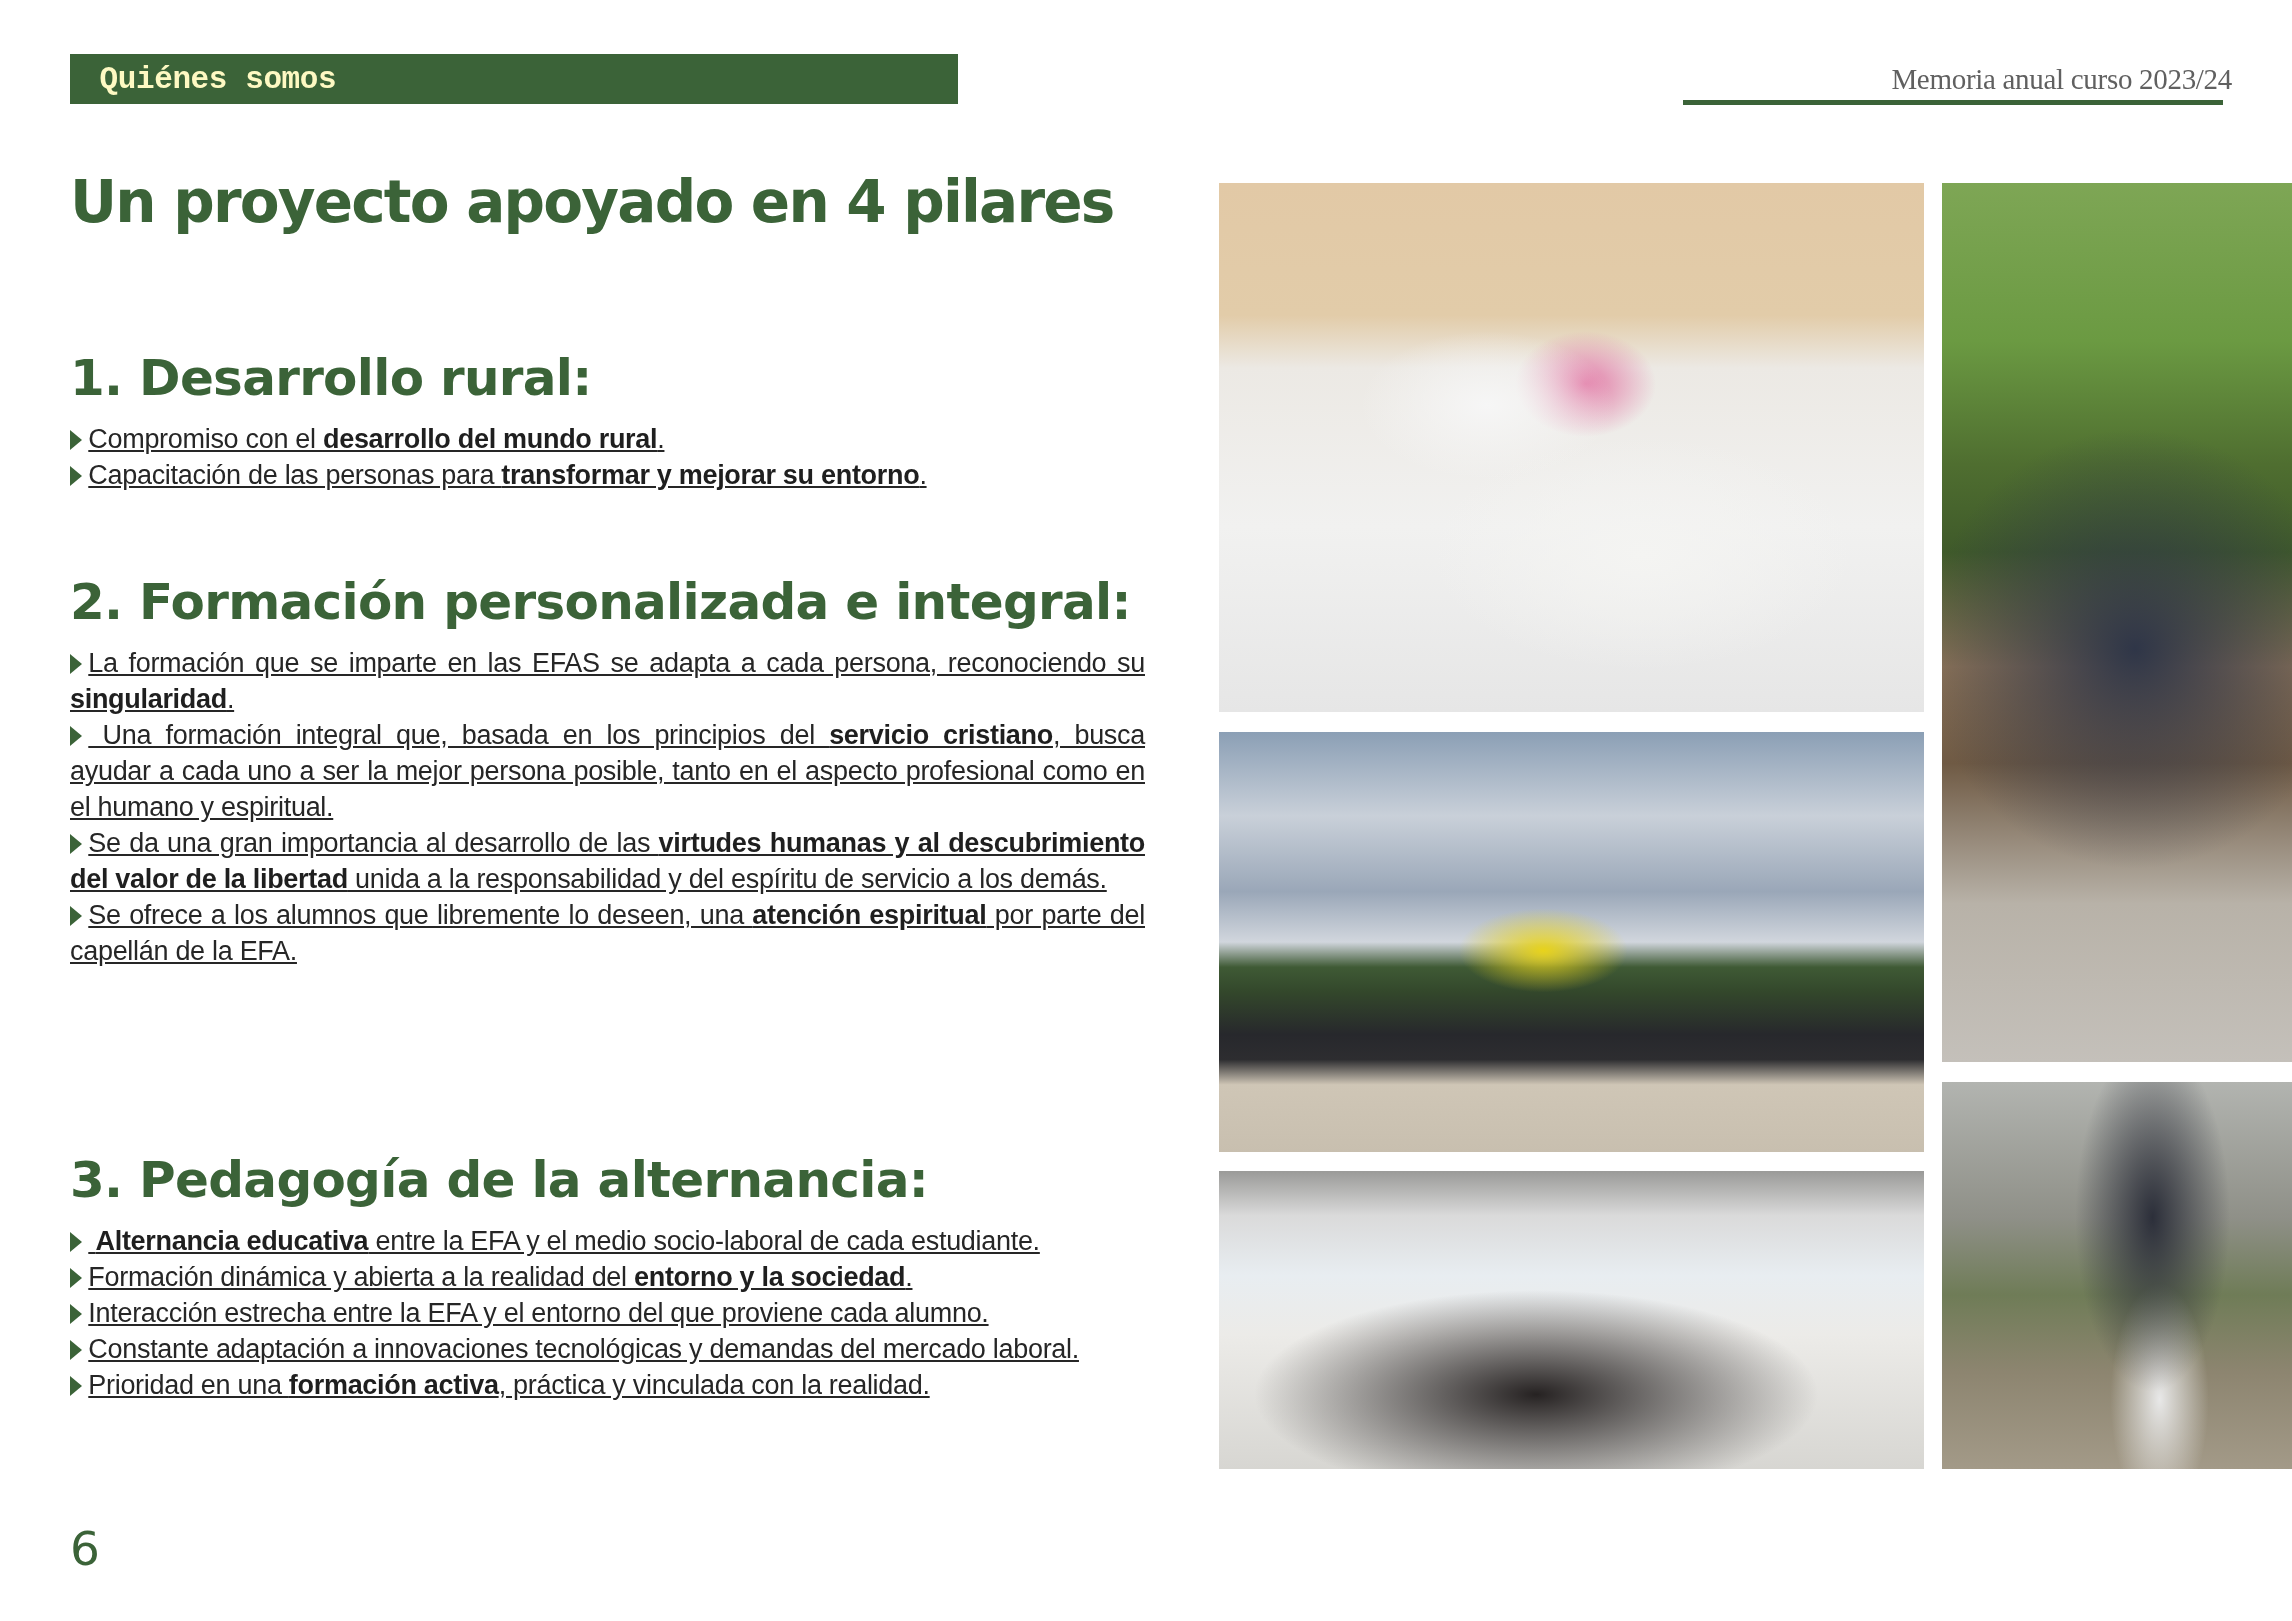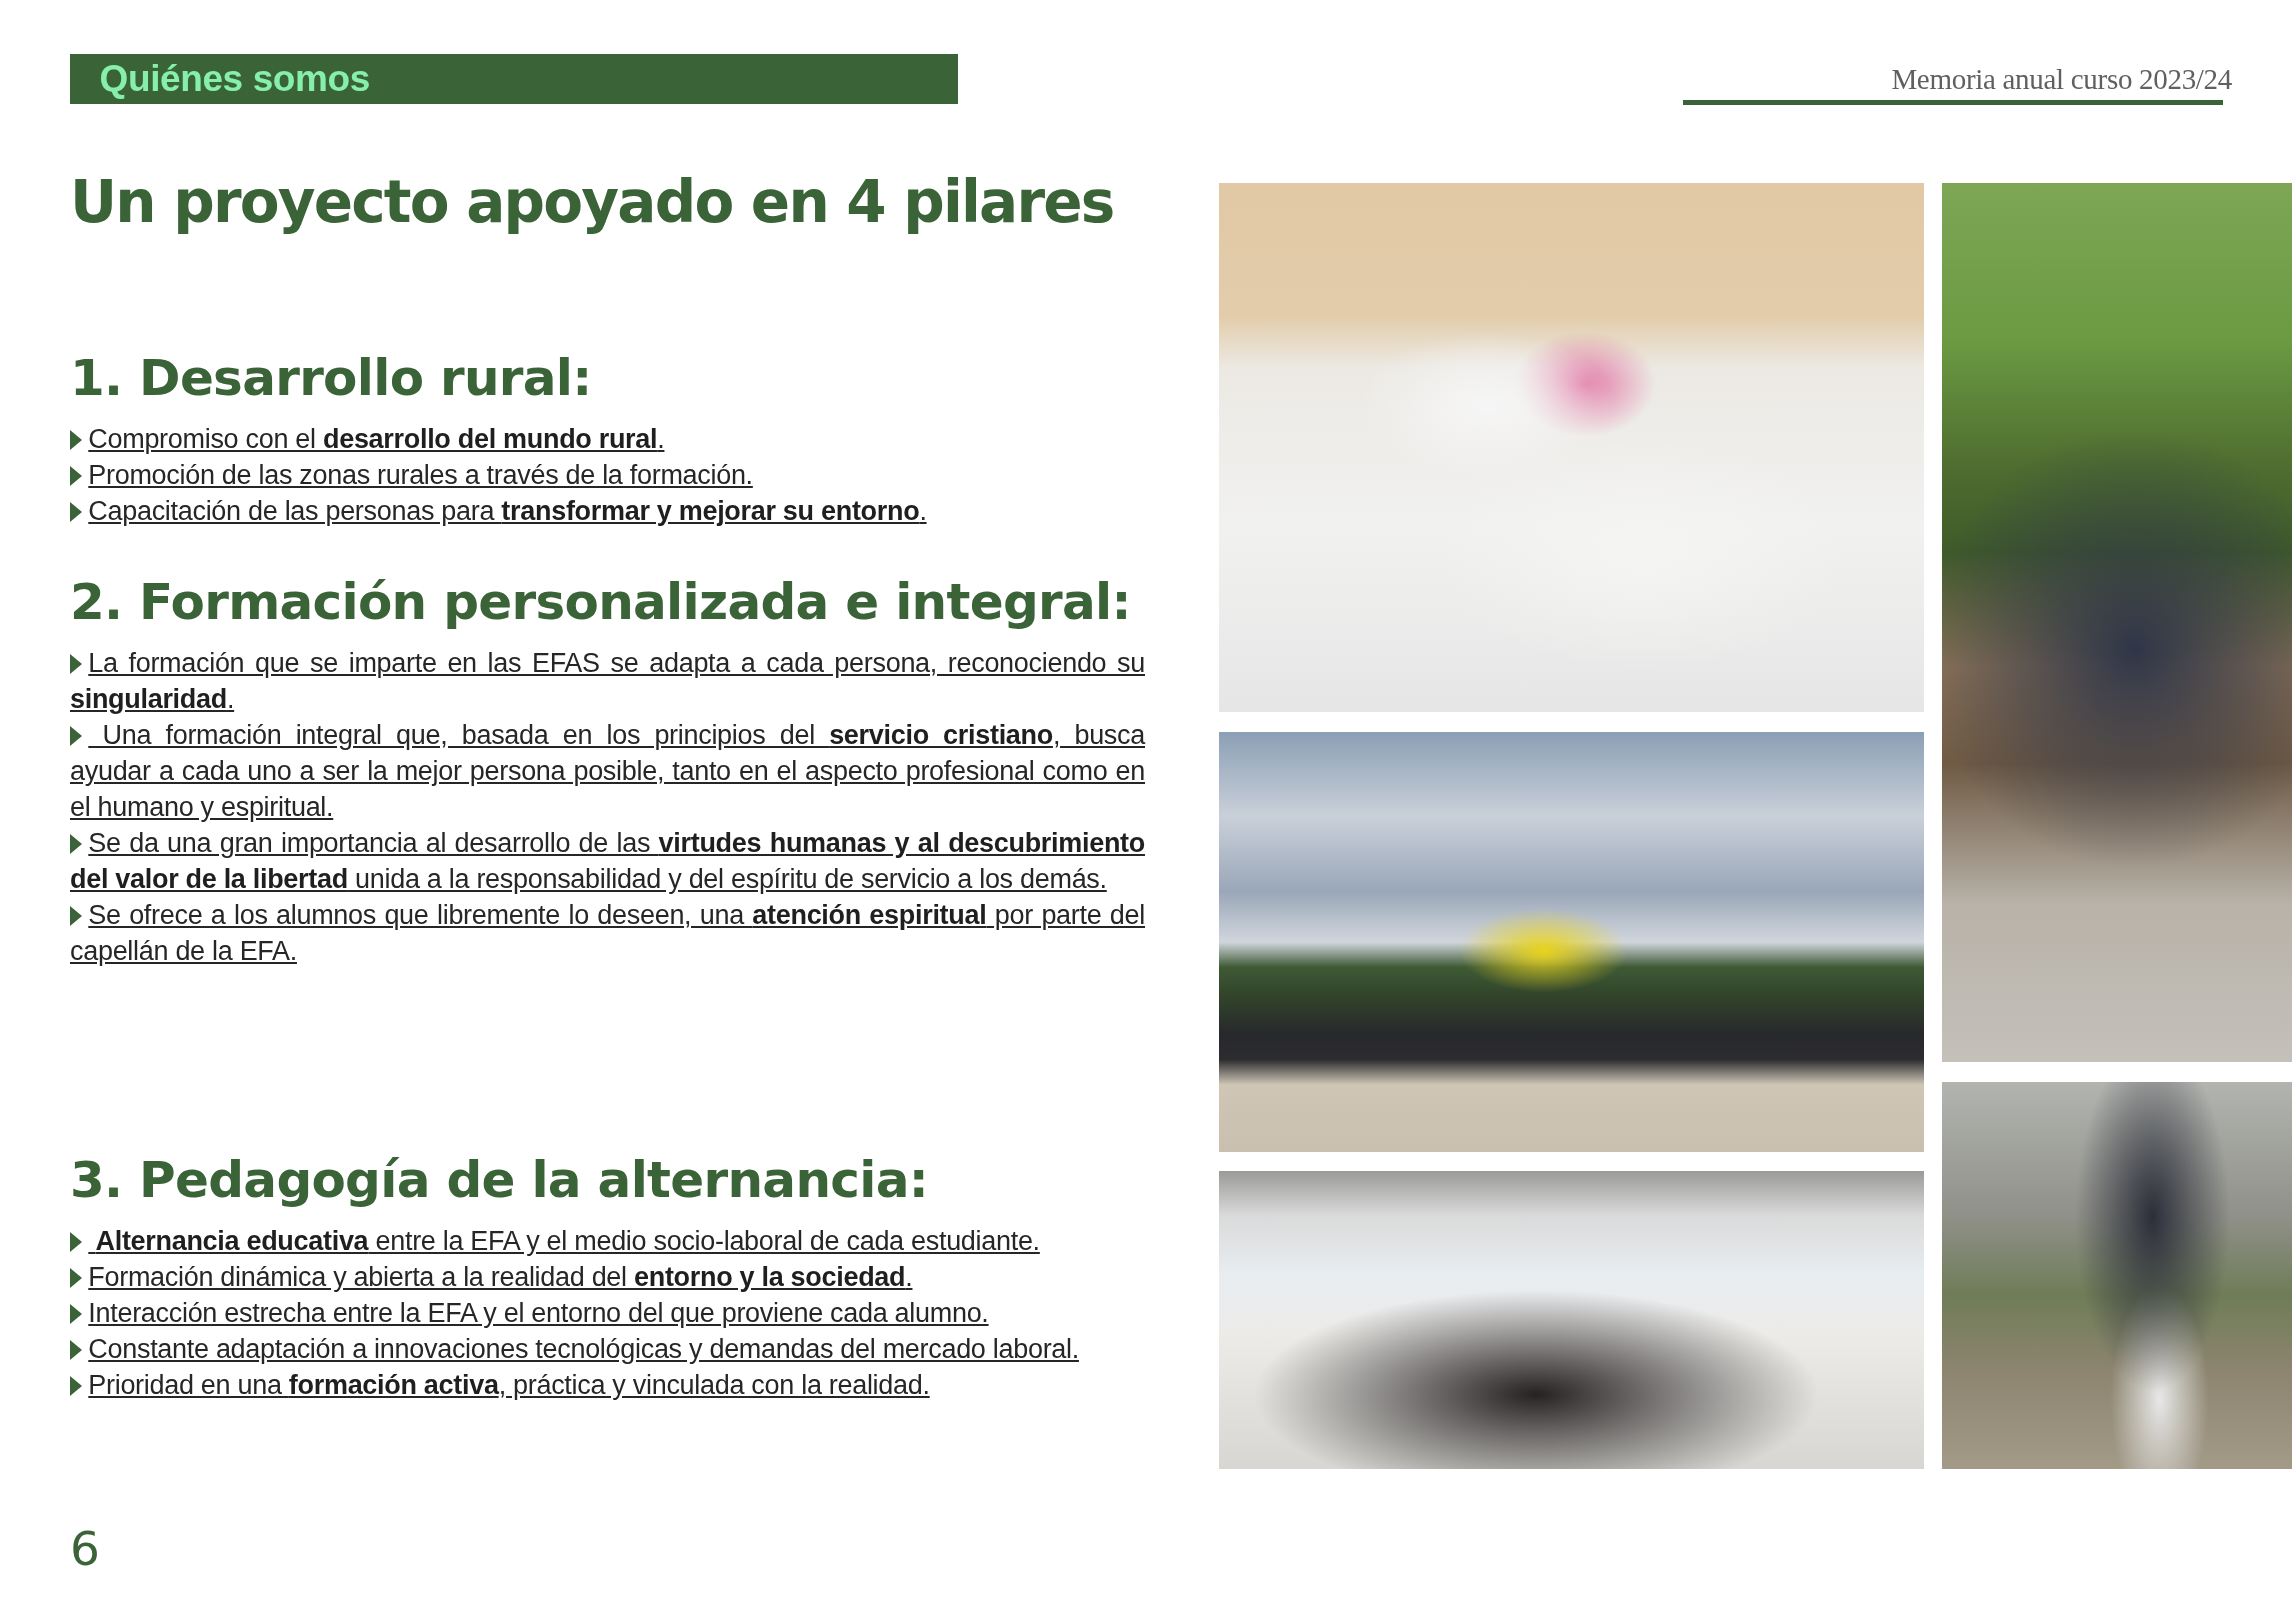--- a/index.html
+++ b/index.html
@@ -8,22 +8,22 @@
     background: #ffffff;
     font-family: "Liberation Sans", sans-serif;
     color: #2a2a2a;
   }
   .section-bar {
     position: absolute; left: 70px; top: 54px; width: 888px; height: 50px;
     background: #3b6338;
     display: flex; align-items: center;
   }
   .section-bar span {
-    color: #86efac; font-family: Liberation Sans, sans-serif; font-weight: bold;
-    font-size: 37px; margin-left: 29.6px; letter-spacing: -0.4px;
+    color: #fef9c3; font-family: Liberation Mono, monospace; font-weight: bold;
+    font-size: 31px; margin-left: 29.6px; letter-spacing: -0.4px;
   }
   .running-head {
     position: absolute; right: 61px; top: 63px;
     color: #606060; font-family: Liberation Serif, serif;
     font-size: 29px; letter-spacing: -0.3px;
   }
   .running-rule {
     position: absolute; left: 1683px; top: 100px; width: 540px; height: 5.4px;
     background: #3b6338;
   }
@@ -101,21 +101,20 @@
 </div>
 <div class="running-head">Memoria anual curso 2023/24</div>
 <div class="running-rule"></div>
 
 <h1 class="page-title">Un proyecto apoyado en 4 pilares</h1>
 
 <section class="pillar" id="p1">
   <h2>1. Desarrollo rural:</h2>
   <ul>
       <li><span class="bullet"></span>Compromiso con el <b>desarrollo del mundo rural</b>.</li>
-      <li><span class="bullet"></span>Promoción de las zonas rurales a través de la formación.</li>
       <li><span class="bullet"></span>Capacitación de las personas para <b>transformar y mejorar su entorno</b>.</li>
     </ul>
 </section>
 
 <section class="pillar" id="p2">
   <h2>2. Formación personalizada e integral:</h2>
   <ul>
       <li><span class="bullet"></span>La formación que se imparte en las EFAS se adapta a cada persona, recono­ciendo su <b>singularidad</b>.</li>
       <li><span class="bullet"></span> Una formación integral que, basada en los principios del <b>servicio cris­tiano</b>, busca ayudar a cada uno a ser la mejor persona posible, tanto en el aspecto profesional como en el humano y espiritual.</li>
       <li><span class="bullet"></span>Se da una gran importancia al desarrollo de las <b>virtudes humanas y al des­cubrimiento del valor de la libertad</b> unida a la responsabilidad y del espíritu de servicio a los demás.</li>

